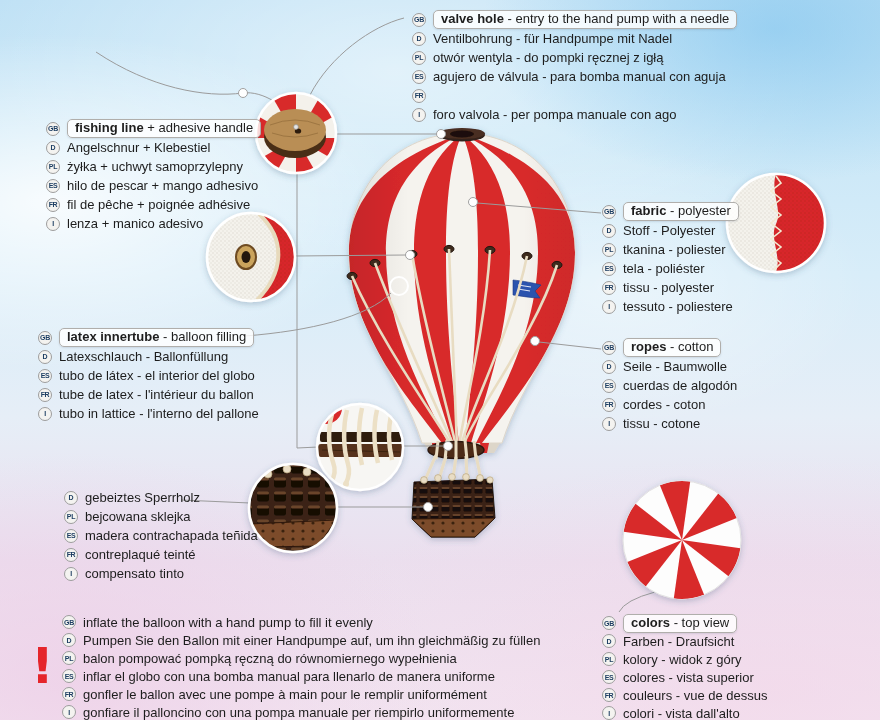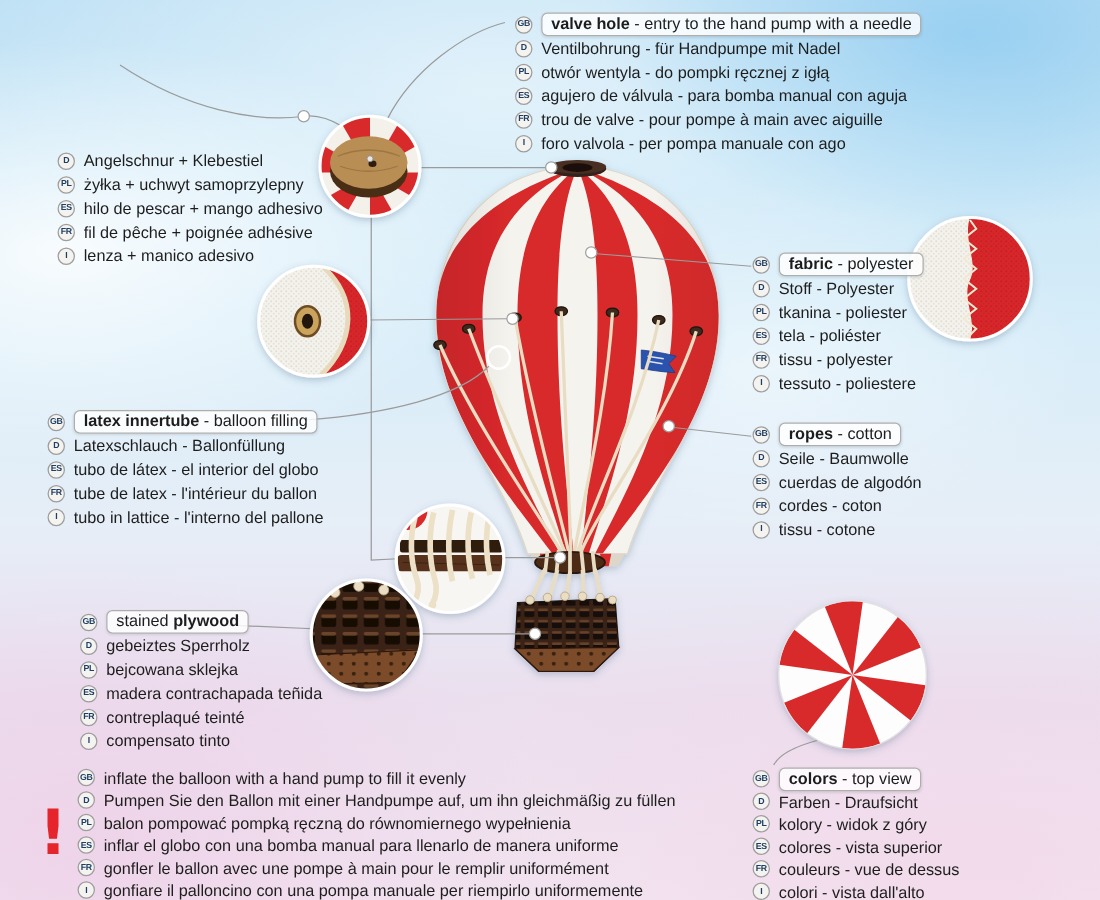--- a/index.html
+++ b/index.html
@@ -290,30 +290,33 @@
   <div class="row">
         <span class="badge">PL</span>
         <span>otwór wentyla - do pompki ręcznej z igłą</span>
       </div>
   <div class="row">
         <span class="badge">ES</span>
         <span>agujero de válvula - para bomba manual con aguja</span>
       </div>
   <div class="row">
         <span class="badge">FR</span>
-        <span>trou de valve - pour pompe à main avec aiguille</span>
       </div>
   <div class="row">
         <span class="badge">I</span>
         <span>foro valvola - per pompa manuale con ago</span>
       </div>
 </div>
 
 <div class="section" style="left:46px;top:119px">
   <div class="row">
+        <span class="badge">GB</span>
+    <span class="labelbox"><span></span><b>fishing line</b><span> + adhesive handle</span></span>
+      </div>
+  <div class="row">
         <span class="badge">D</span>
         <span>Angelschnur + Klebestiel</span>
       </div>
   <div class="row">
         <span class="badge">PL</span>
         <span>żyłka + uchwyt samoprzylepny</span>
       </div>
   <div class="row">
         <span class="badge">ES</span>
         <span>hilo de pescar + mango adhesivo</span>
@@ -396,24 +399,20 @@
         <span>cordes - coton</span>
       </div>
   <div class="row">
         <span class="badge">I</span>
         <span>tissu - cotone</span>
       </div>
 </div>
 
 <div class="section" style="left:64px;top:488px">
   <div class="row">
-        <span class="badge">GB</span>
-    <span class="labelbox"><span>stained </span><b>plywood</b><span></span></span>
-      </div>
-  <div class="row">
         <span class="badge">D</span>
         <span>gebeiztes Sperrholz</span>
       </div>
   <div class="row">
         <span class="badge">PL</span>
         <span>bejcowana sklejka</span>
       </div>
   <div class="row">
         <span class="badge">ES</span>
         <span>madera contrachapada teñida</span>

